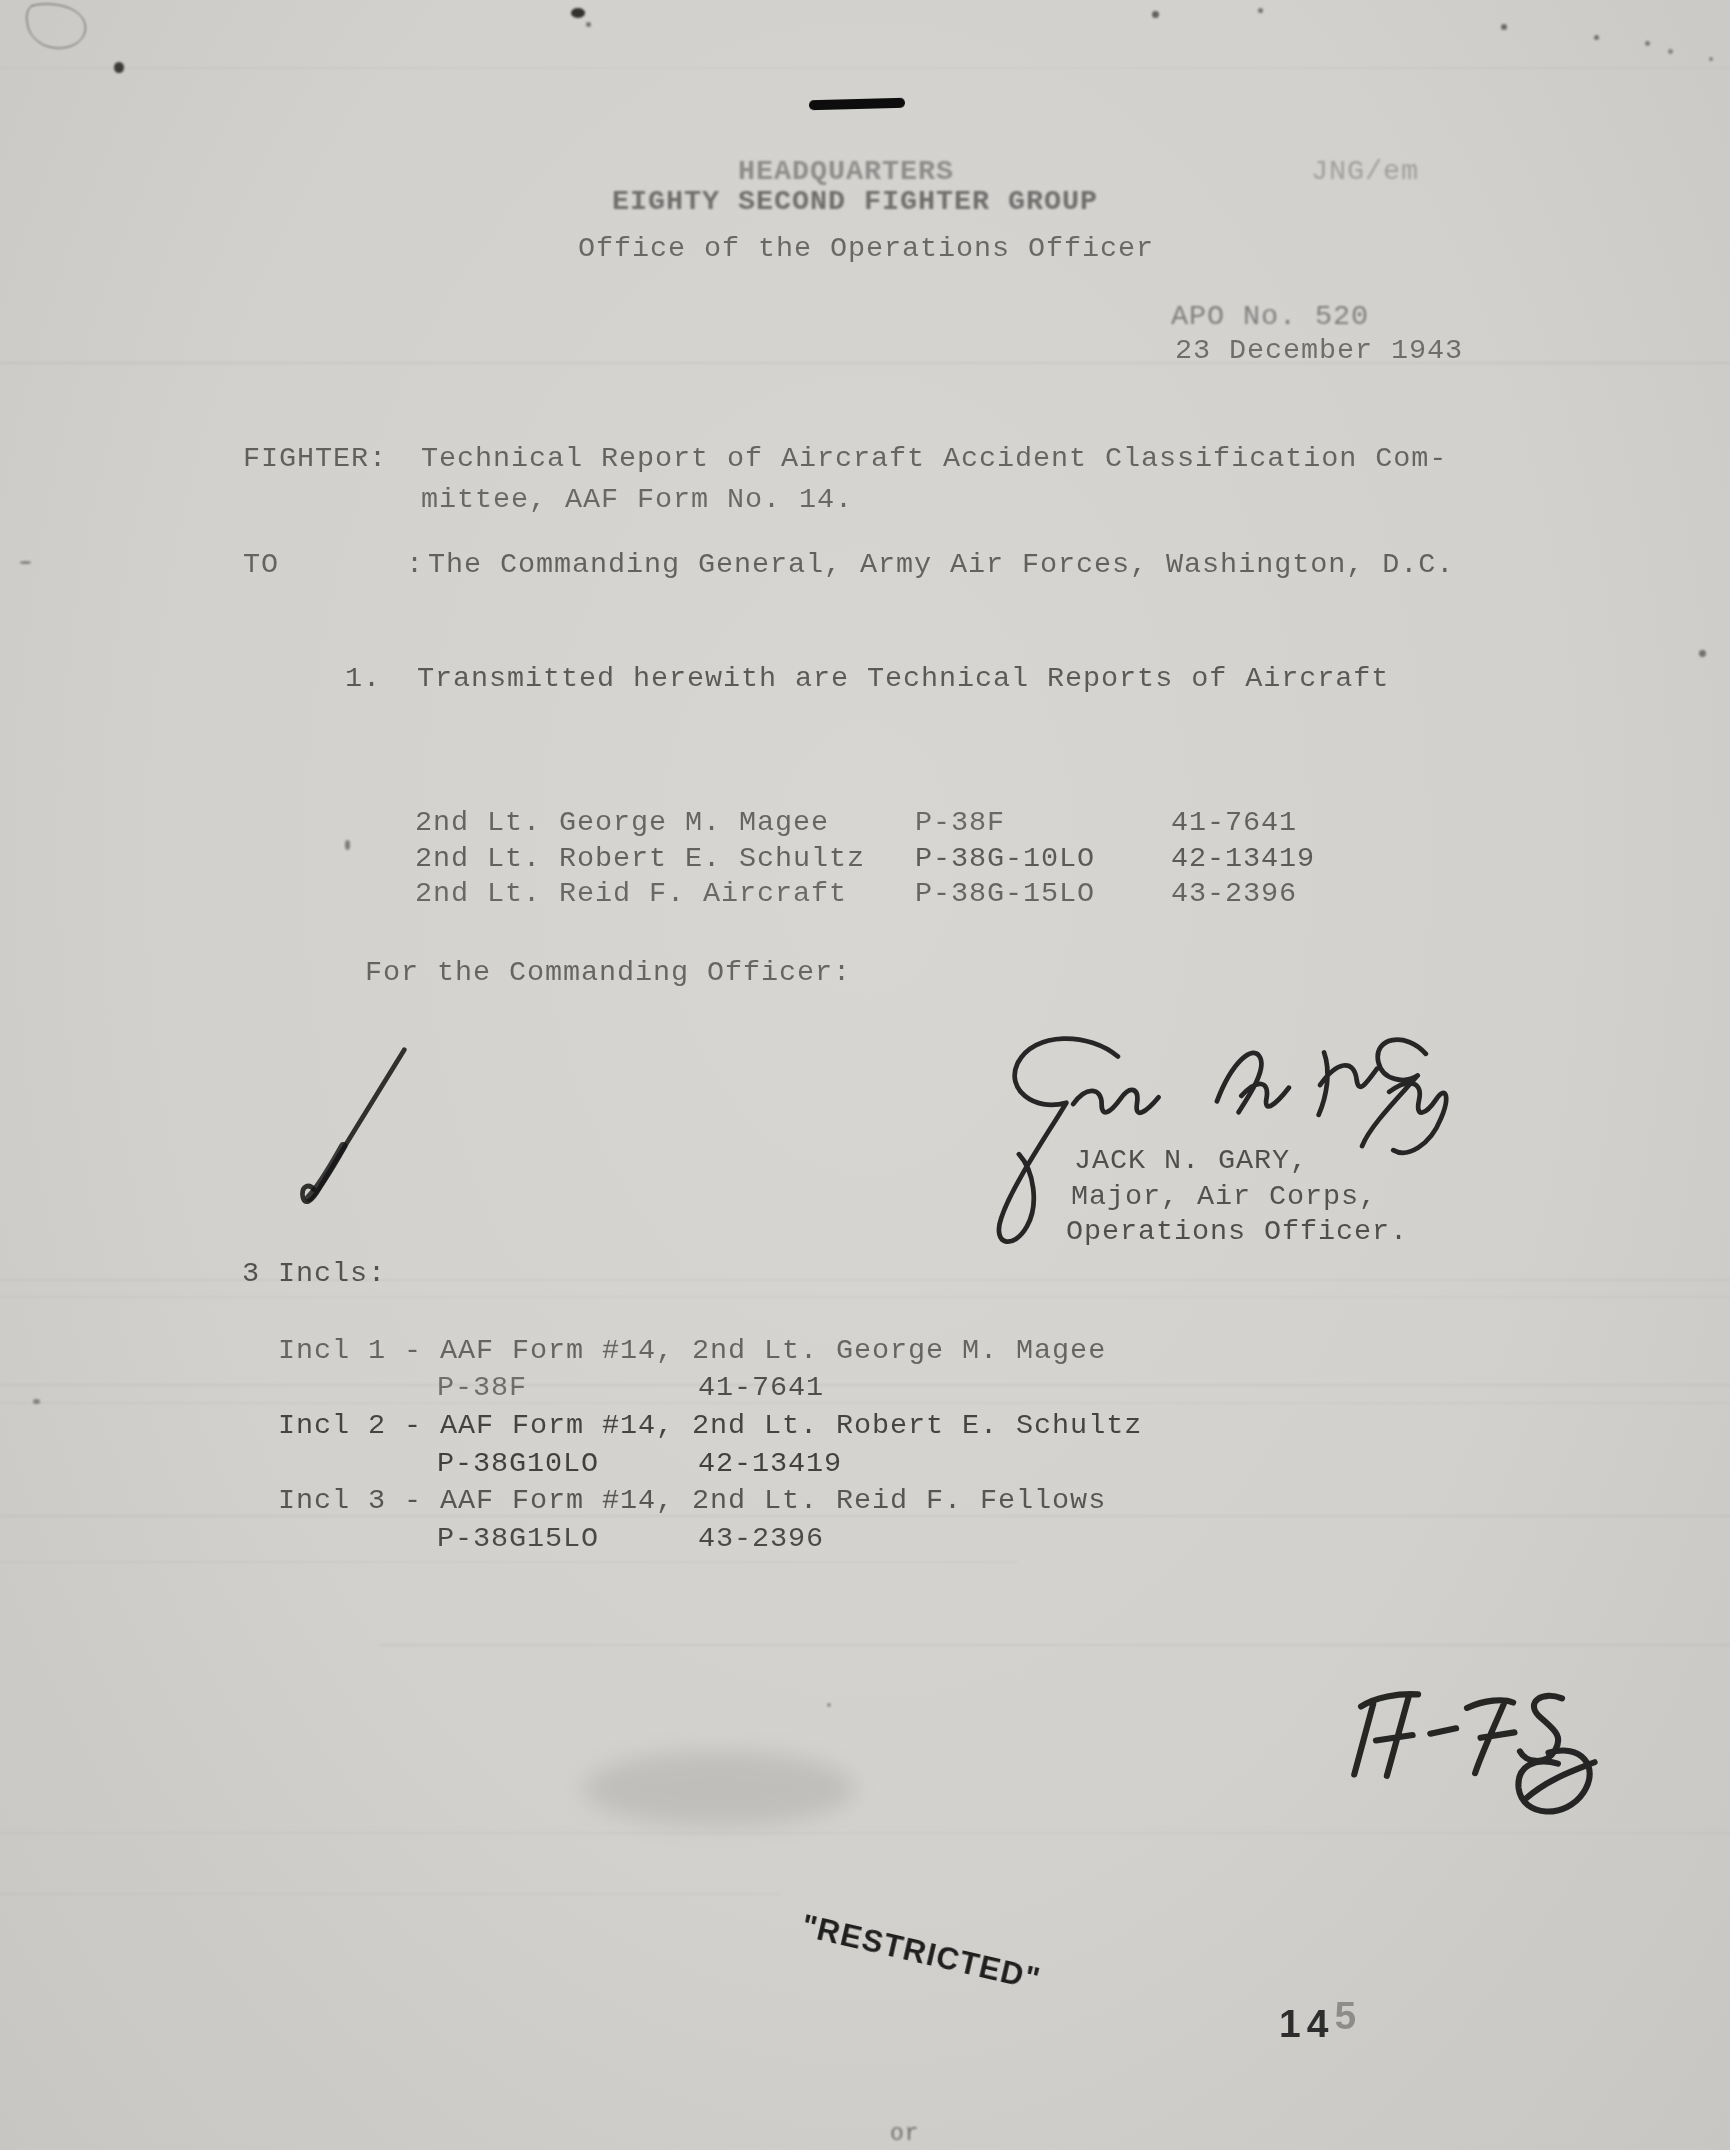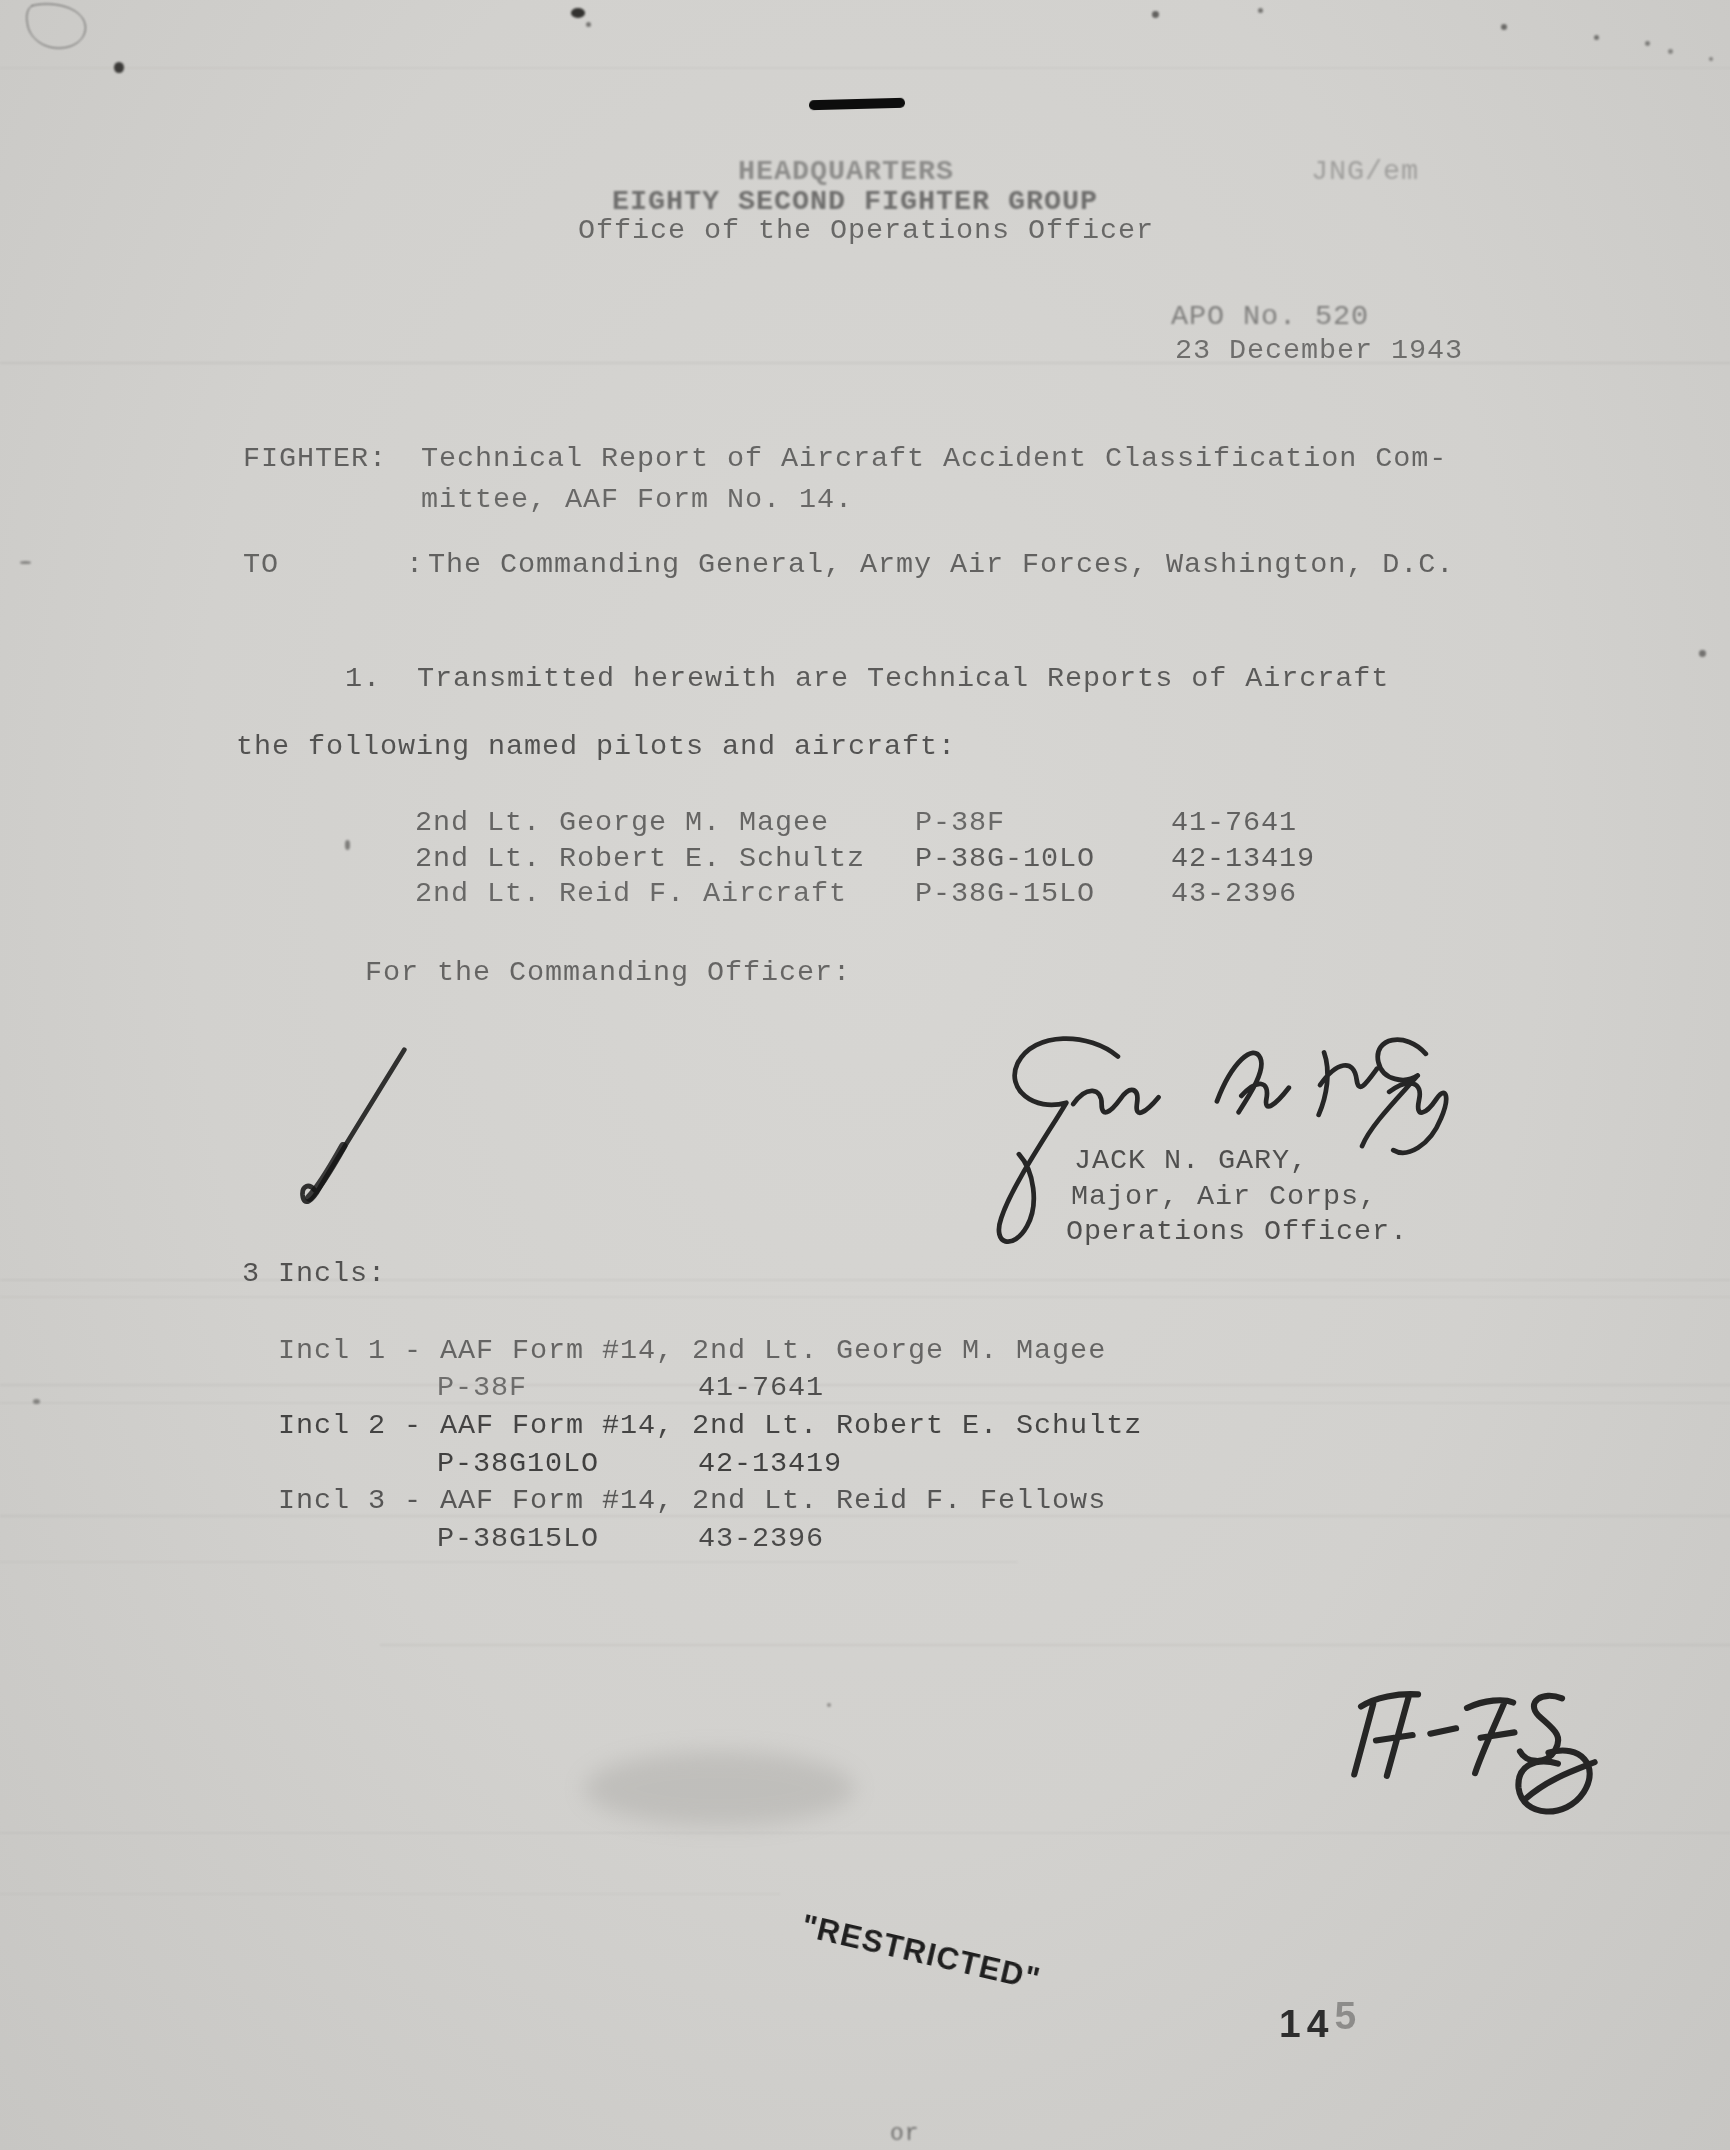--- a/index.html
+++ b/index.html
@@ -62,36 +62,35 @@
   <div class="speck" style="left:1709px;top:57px;width:4.1px;height:4.1px;opacity:.4"></div>
   <div class="speck" style="left:345px;top:840px;width:5.4px;height:9.5px;opacity:.45"></div>
   <div class="speck" style="left:1699px;top:650px;width:6.8px;height:6.8px;opacity:.5"></div>
   <div class="speck" style="left:20.4px;top:561px;width:11px;height:3.4px;opacity:.4"></div>
   <div class="speck" style="left:33px;top:1399px;width:6.8px;height:5.4px;opacity:.4"></div>
   <div class="speck" style="left:827px;top:1703px;width:4.1px;height:4.1px;opacity:.35"></div>
   <div class="smudge" style="left:584px;top:1751px;width:271px;height:75px"></div>
 
   <div class="tw twb" style="left:738px;top:155px;opacity:.38;filter:blur(1.1px)">HEADQUARTERS</div>
   <div class="tw twb" style="left:612px;top:185px;opacity:.55;filter:blur(0.9px)">EIGHTY SECOND FIGHTER GROUP</div>
-  <div class="tw" style="left:578px;top:214px;opacity:.58;filter:blur(0.7px)">Office of the Operations Officer</div>
+  <div class="tw" style="left:578px;top:232px;opacity:.58;filter:blur(0.7px)">Office of the Operations Officer</div>
   <div class="tw" style="left:1311px;top:155px;opacity:.28;filter:blur(1px)">JNG/em</div>
 
   <div class="tw" style="left:1171px;top:300px;opacity:.46;filter:blur(0.8px)">APO No. 520</div>
   <div class="tw" style="left:1175px;top:334px;opacity:.55;filter:blur(0.7px)">23 December 1943</div>
 
   <div class="tw" style="left:243px;top:442px;opacity:.62">FIGHTER:</div>
   <div class="tw" style="left:421px;top:442px;opacity:.6">Technical Report of Aircraft Accident Classification Com-</div>
   <div class="tw" style="left:421px;top:483px;opacity:.58">mittee, AAF Form No. 14.</div>
 
   <div class="tw" style="left:243px;top:548px;opacity:.6">TO</div>
   <div class="tw" style="left:406px;top:548px;opacity:.6">:</div>
   <div class="tw" style="left:428px;top:548px;opacity:.62">The Commanding General, Army Air Forces, Washington, D.C.</div>
 
   <div class="tw" style="left:345px;top:662px;opacity:.66">1.  Transmitted herewith are Technical Reports of Aircraft</div>
-  <div class="tw" style="left:236px;top:730px;opacity:.7">the following named pilots and aircraft:</div>
 
   <div>
     <div>
       <div class="tw" style="left:415px;top:806px;opacity:.6">2nd Lt. George M. Magee</div>
       <div class="tw" style="left:915px;top:806px;opacity:.58">P-38F</div>
       <div class="tw" style="left:1171px;top:806px;opacity:.62">41-7641</div>
     </div>
     <div>
       <div class="tw" style="left:415px;top:842px;opacity:.62">2nd Lt. Robert E. Schultz</div>
       <div class="tw" style="left:915px;top:842px;opacity:.66">P-38G-10LO</div>

